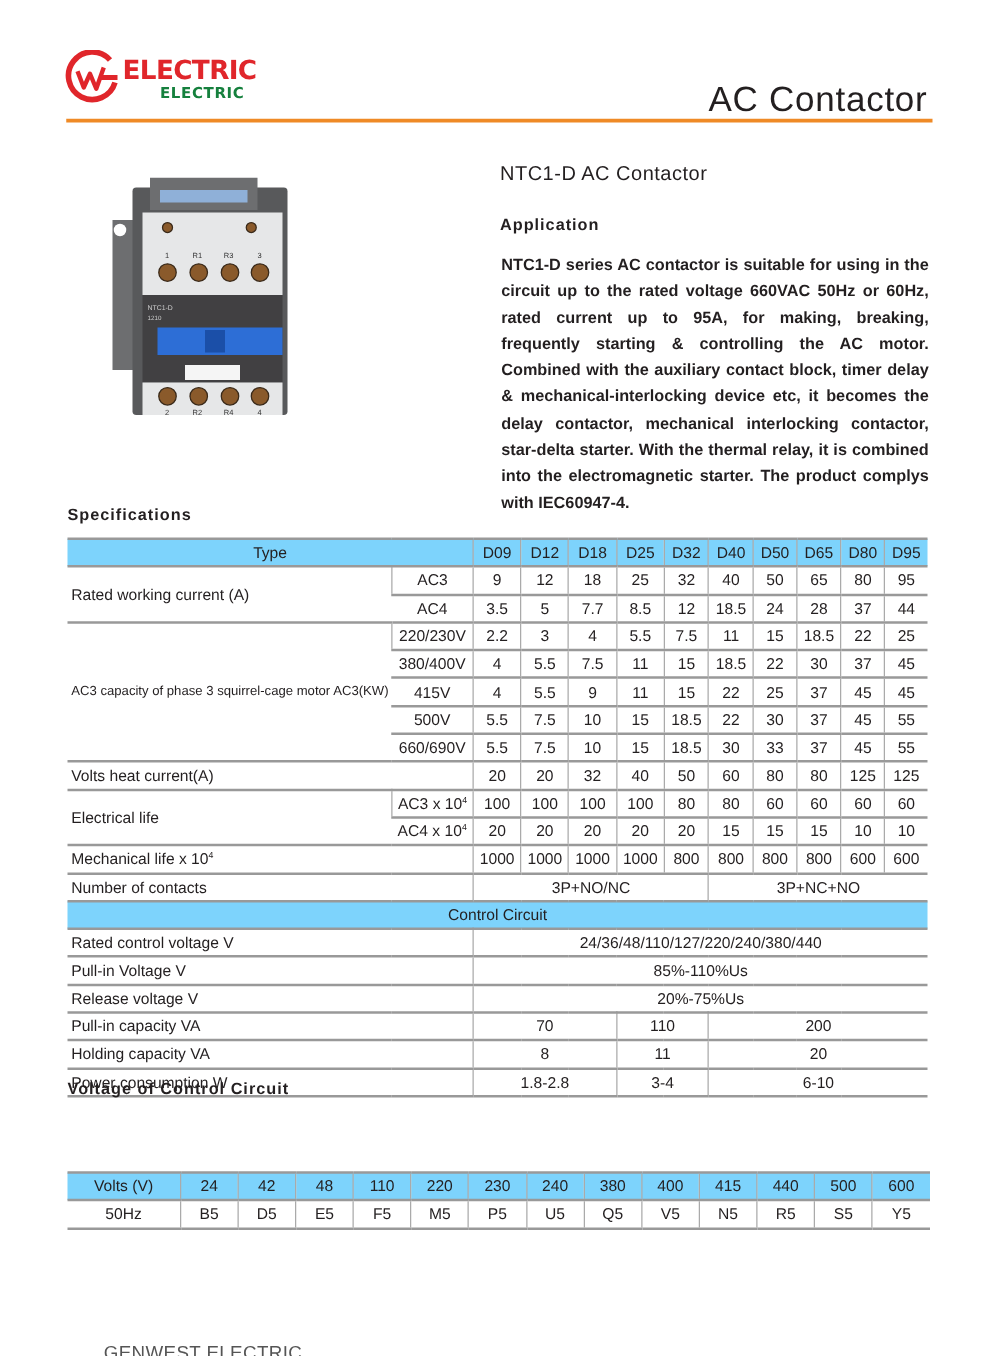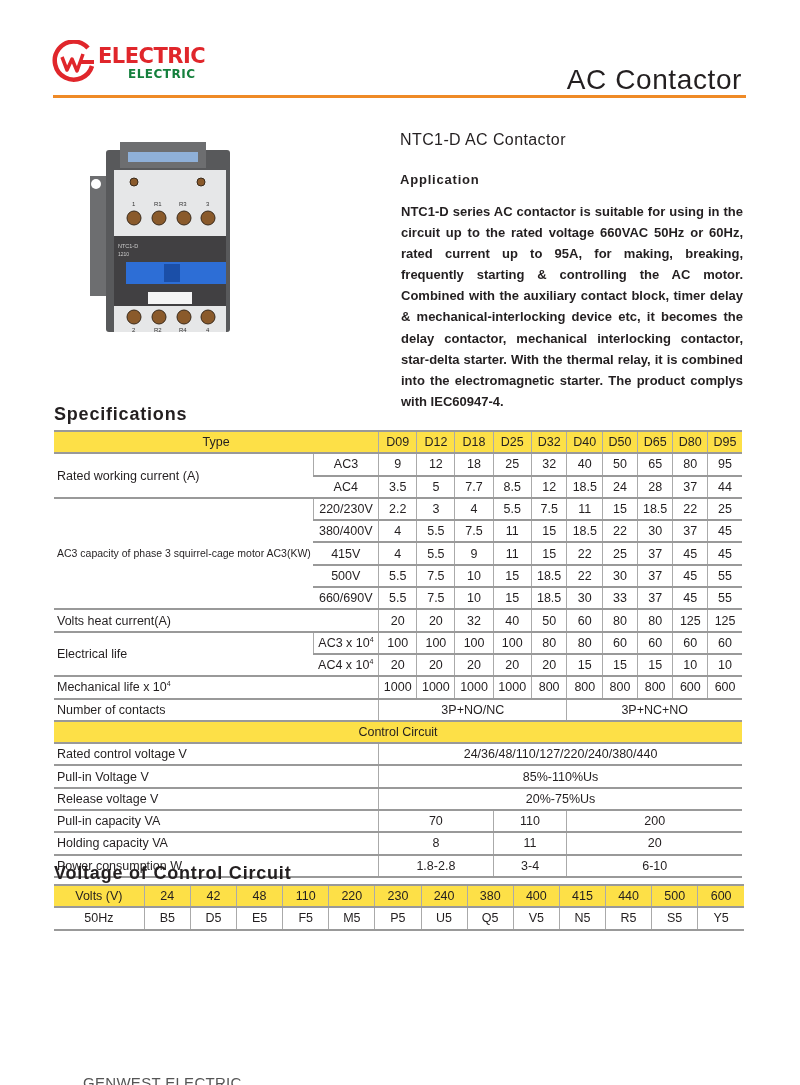--- a/index.html
+++ b/index.html
@@ -6,25 +6,25 @@
   body { width: 800px; height: 1085px; background: #ffffff; position: relative; font-family: "Liberation Sans", sans-serif; color: #231f20; overflow: hidden; }
   .logo { position: absolute; left: 52px; top: 40px; width: 160px; height: 44px; }
   .logo-word { position: absolute; left: 46px; top: 4px; font-family: "DejaVu Sans", sans-serif; font-weight: bold; font-size: 21px; color: #e0262b; letter-spacing: -0.5px; }
   .logo-sub { position: absolute; left: 76px; top: 27px; font-family: "DejaVu Sans", sans-serif; font-weight: bold; font-size: 12px; color: #15803d; letter-spacing: 0.5px; }
   .header-title { position: absolute; right: 58px; top: 64px; font-size: 28px; color: #231f20; letter-spacing: 0.6px; }
   .header-rule { position: absolute; left: 53px; top: 95px; width: 693px; height: 3px; background: #ef8a26; }
   .product { position: absolute; left: 86px; top: 142px; width: 156px; height: 196px; }
   .product-title { position: absolute; left: 400px; top: 131px; font-size: 16px; font-weight: normal; letter-spacing: 0.4px; color: #231f20; }
   .app-title { position: absolute; left: 400px; top: 172px; font-size: 13px; font-weight: bold; letter-spacing: 0.8px; color: #231f20; }
   .app-text { position: absolute; left: 401px; top: 201px; width: 342px; font-size: 13px; line-height: 21.1px; text-align: justify; color: #231f20; font-weight: bold; }
-  .sec-title { position: absolute; left: 54px; font-size: 18px; font-weight: bold; letter-spacing: 0.8px; color: #231f20; }
+  .sec-title { position: absolute; left: 54px; font-size: 13px; font-weight: bold; letter-spacing: 0.8px; color: #231f20; }
   table { border-collapse: collapse; position: absolute; font-size: 12.5px; color: #231f20; }
   td { border-top: 2px solid #999; border-bottom: 2px solid #999; border-left: 1.5px solid #aaa; text-align: center; height: 22.3px; padding: 0 2px; white-space: nowrap; }
   td:first-child { border-left: none; }
-  .gray { background: #fde047; }
+  .gray { background: #7dd3fc; }
   .left { text-align: left; padding-left: 3px; }
   .small { font-size: 10.5px; line-height: 13px; }
   sup { font-size: 7px; vertical-align: 5px; }
   .footer { position: absolute; left: 83px; top: 1050px; font-size: 15px; color: #555; letter-spacing: 0.3px; margin-top: 24px; }
 </style>
 </head>
 <body>
 
 <div class="logo">
   <svg width="44" height="44" viewBox="0 0 44 44" style="position:absolute;left:0;top:0;">
@@ -289,21 +289,21 @@
         <td class="left" colspan="2">Power consumption W</td>
         <td colspan="3">1.8-2.8</td>
         <td colspan="2">3-4</td>
         <td colspan="5">6-10</td>
       </tr>
     </tbody>
 </table>
 
 <div class="sec-title" style="top:863px;">Voltage of Control Circuit</div>
 
-<table id="volt-table" style="left:54px; top:884px; width:690px;">
+<table id="volt-table" style="left:54px; top:937px; width:690px;">
   <colgroup>
     <col style="width:90px">
       <col span="13" style="width:46px">
   </colgroup>
   <tbody id="volt-body">
       <tr>
         <td class="gray">Volts (V)</td>
         <td class="gray">24</td>
         <td class="gray">42</td>
         <td class="gray">48</td>

